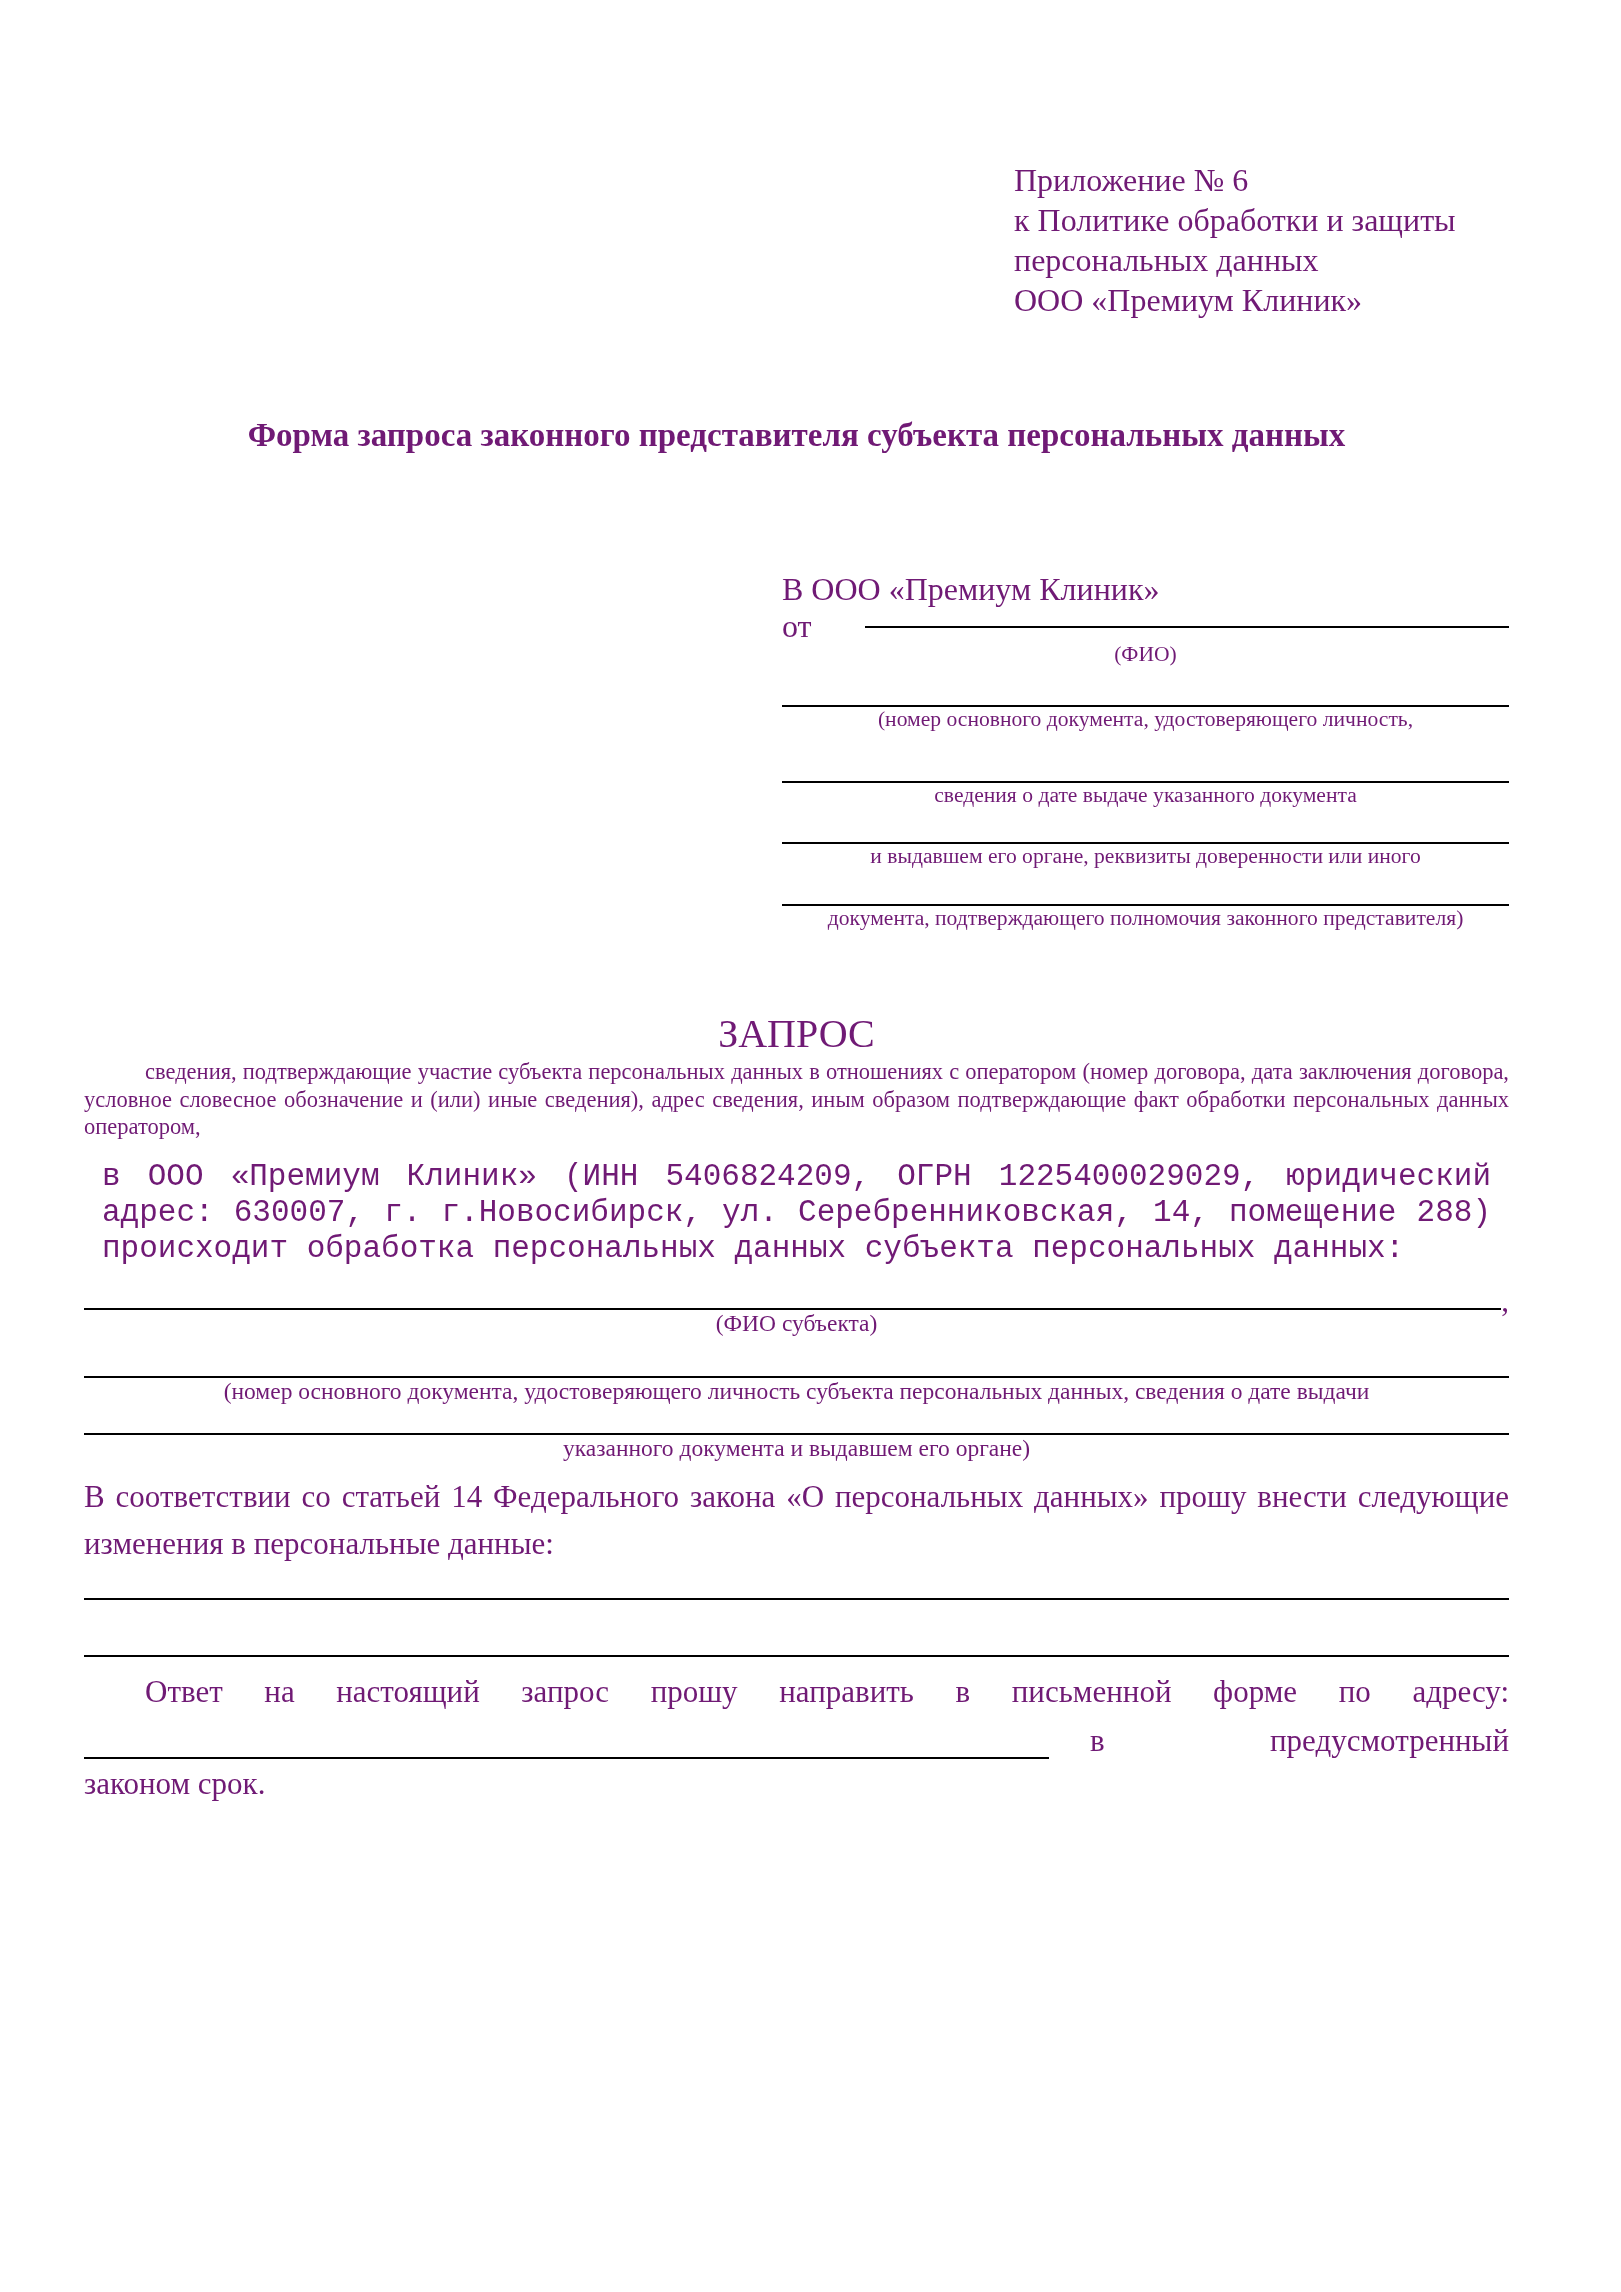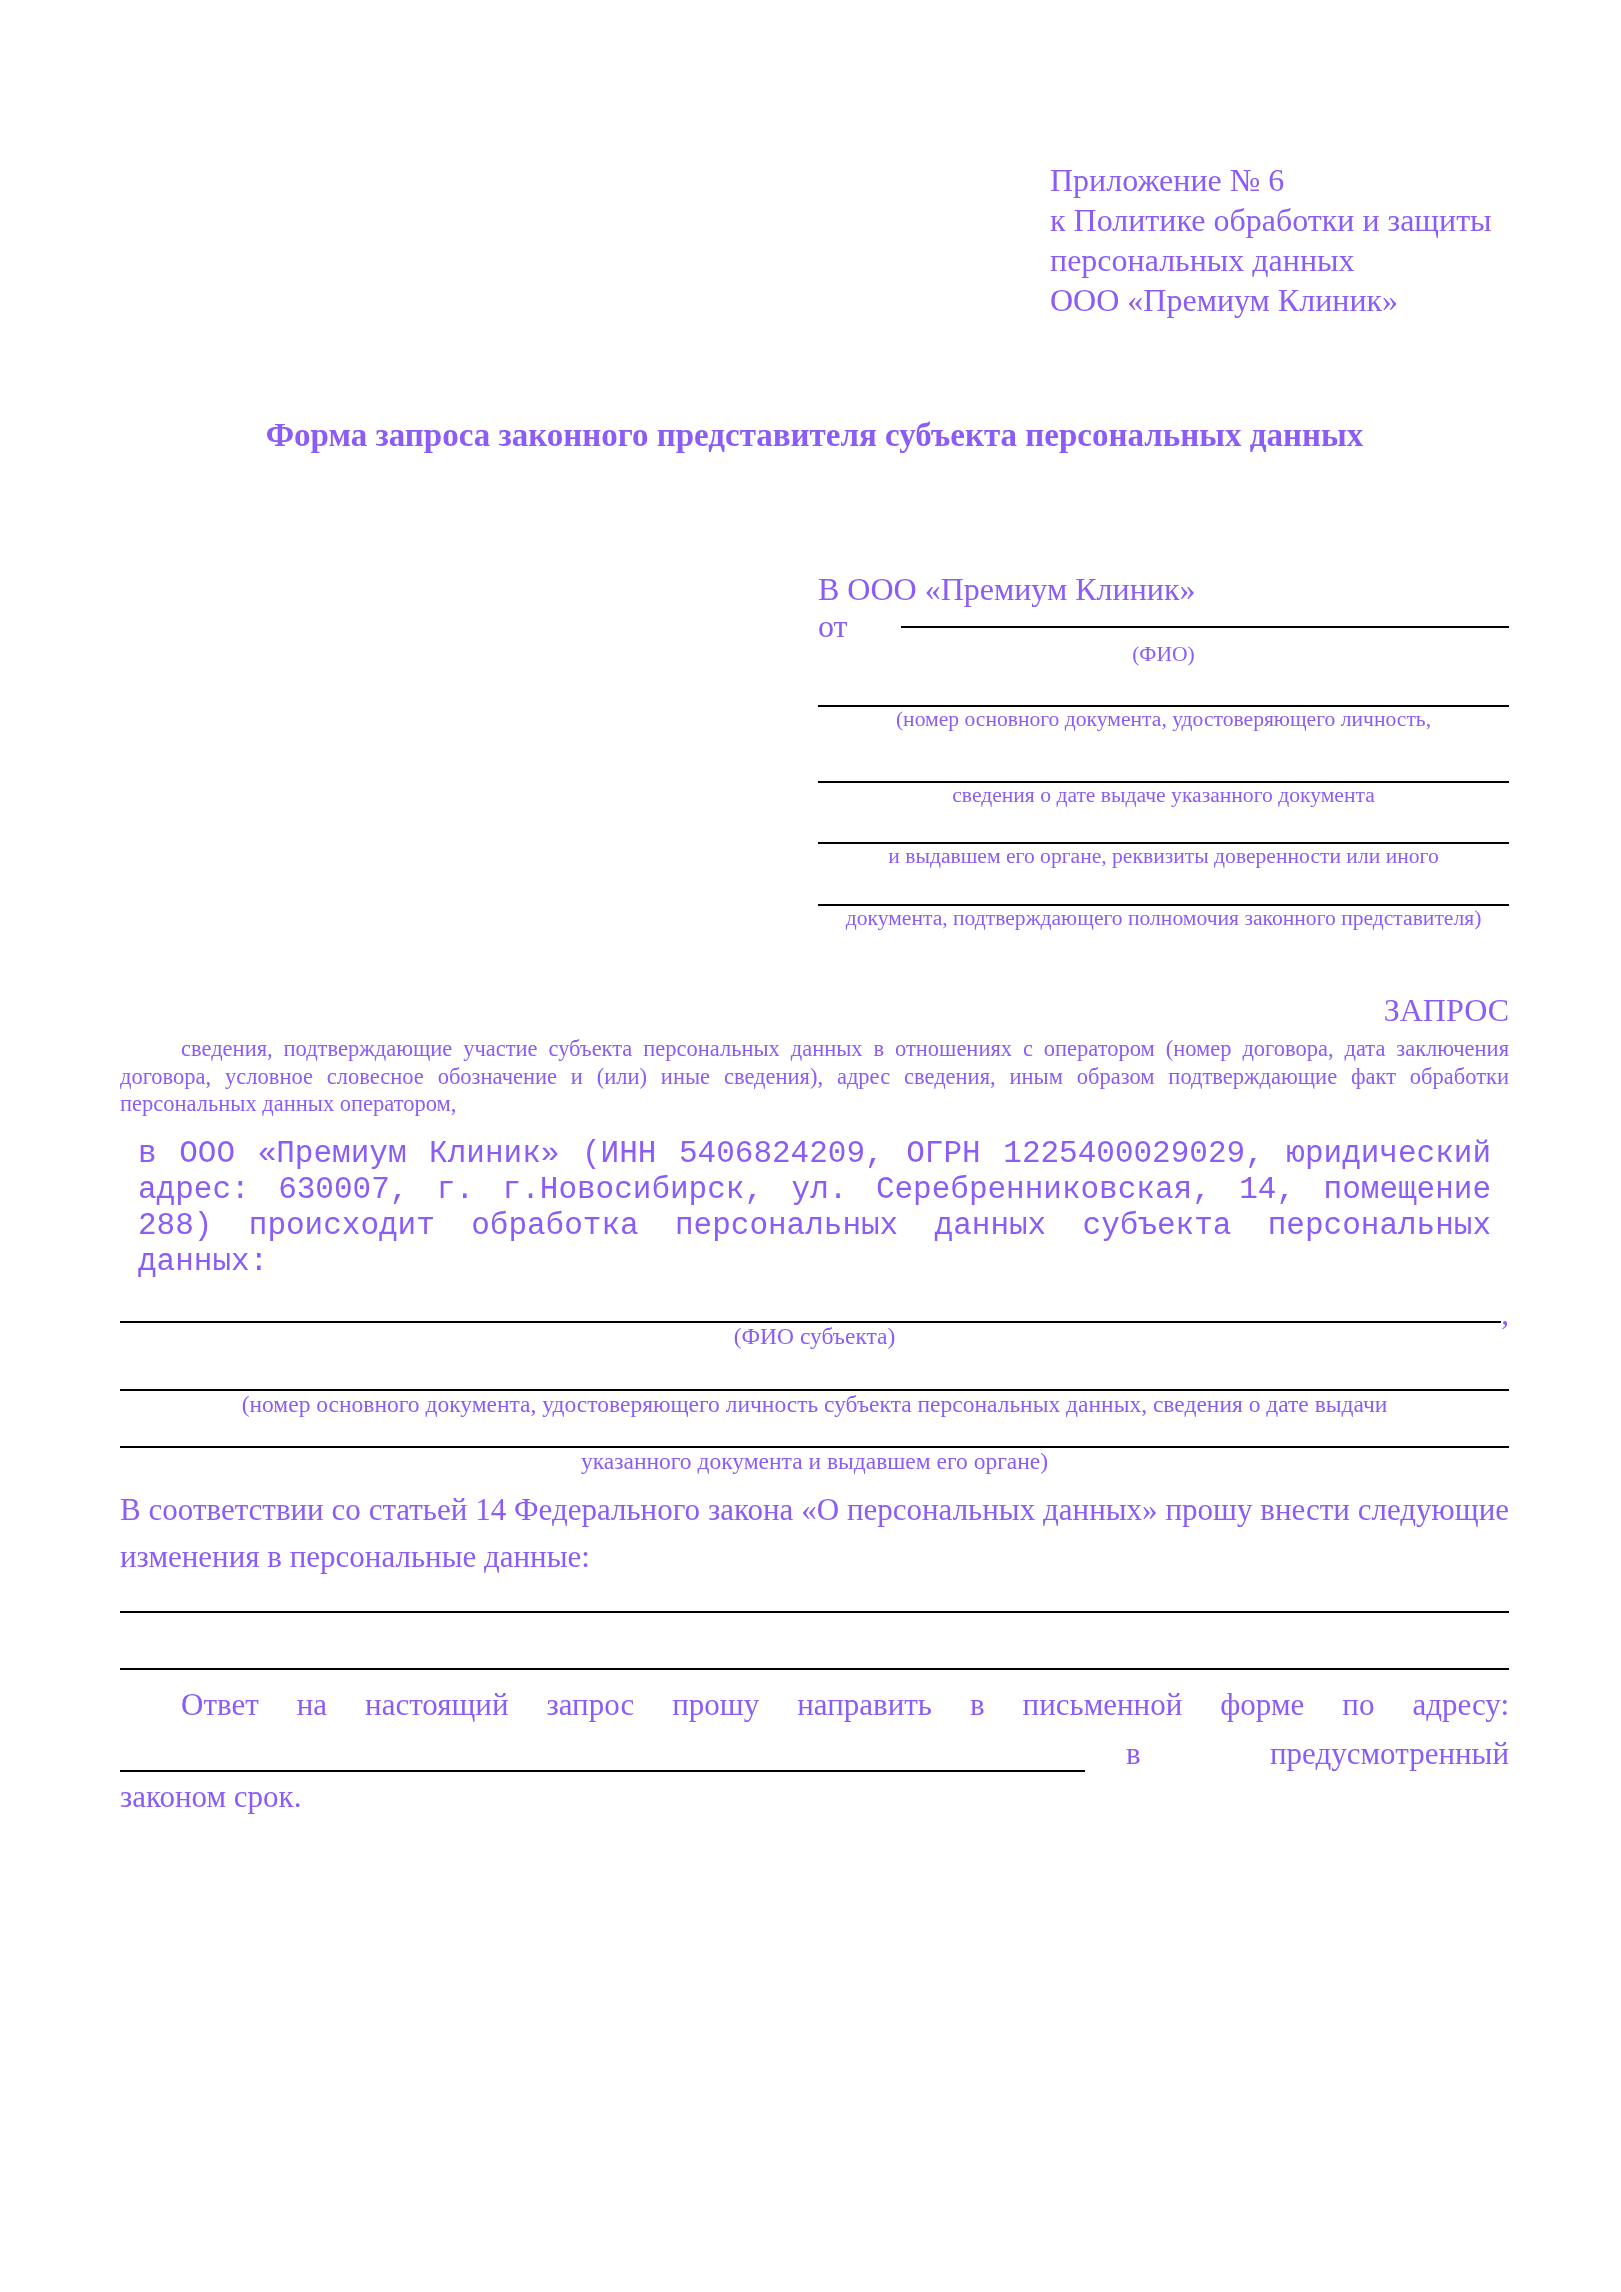--- a/index.html
+++ b/index.html
@@ -1,22 +1,22 @@
 <!DOCTYPE html>
 <html lang="ru"><head>
 <meta charset="utf-8">
 <style>
   html,body { margin:0; padding:0; background:#ffffff; }
   .page {
     position:relative;
     width:1621px; height:2293px;
-    background:#ffffff; color:#8b5cf6;
+    background:#ffffff; color:#701a75;
     font-family:"Liberation Serif","DejaVu Serif",serif;
     box-sizing:border-box;
-    padding:160px 112px 0 120px;
+    padding:160px 112px 0 84px;
     overflow:hidden;
   }
   
   .appendix { margin-left:930px; font-size:32px; line-height:40px; }
 
   
   .doc-title {
     margin:94px 0 0 0;
     text-align:center;
     font-weight:bold;
@@ -33,21 +33,21 @@
 
   .caption { font-size:21.6px; line-height:25.5px; text-align:center; }
   .caption-wide { font-size:23.5px; line-height:26.5px; text-align:center; }
 
   .wl-a { height:37px; }
   .wl-b { height:49px; }
   .wl-c { height:33px; }
   .wl-d { height:35px; }
 
   
-  .req-heading { margin-top:57px; text-align:right; font-size:32px; line-height:43px; }
+  .req-heading { margin-top:80px; text-align:center; font-size:40px; line-height:43px; }
 
   .lead-row { display:flex; align-items:flex-end; height:41px; font-size:31px; }
   .lead-row .lead-text { margin-left:61px; white-space:nowrap; }
   .lead-row .fill-line { flex:1; margin-left:11.8px; }
 
   .footnote {
     margin:3.9px 0 0 0;
     font-size:22.5px; line-height:27.4px;
     text-align:justify; text-indent:61px;
   }

